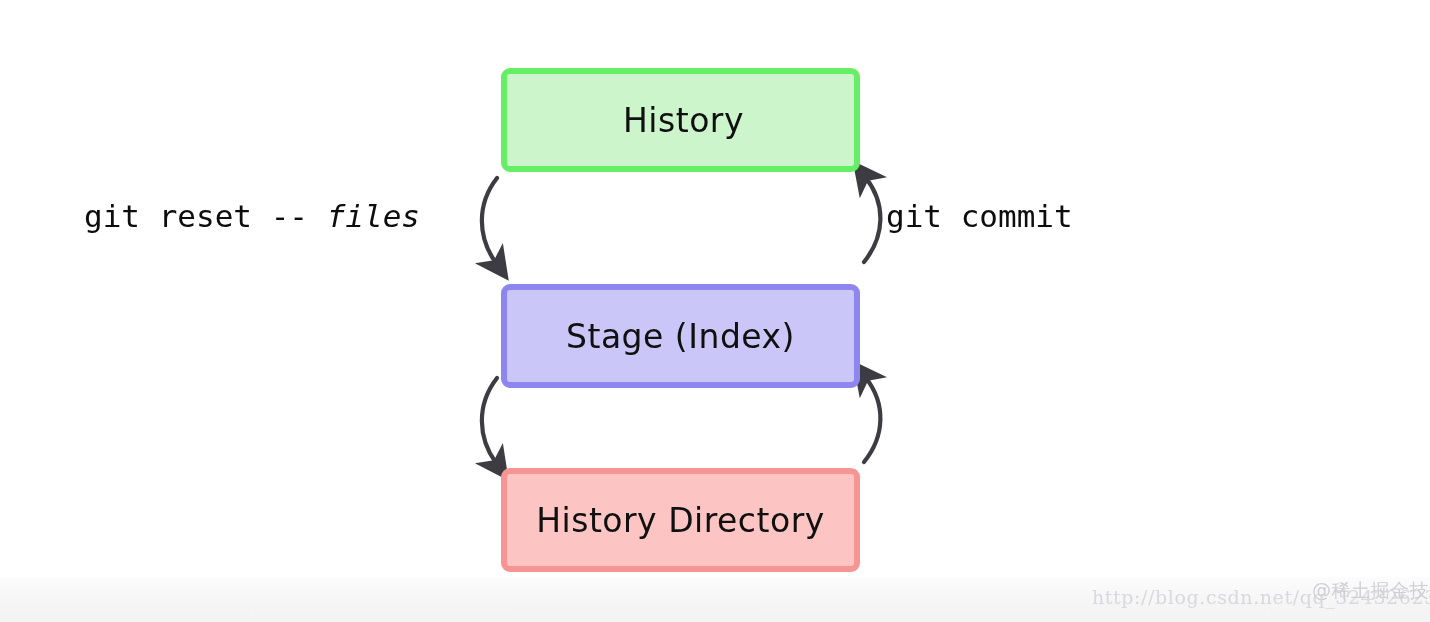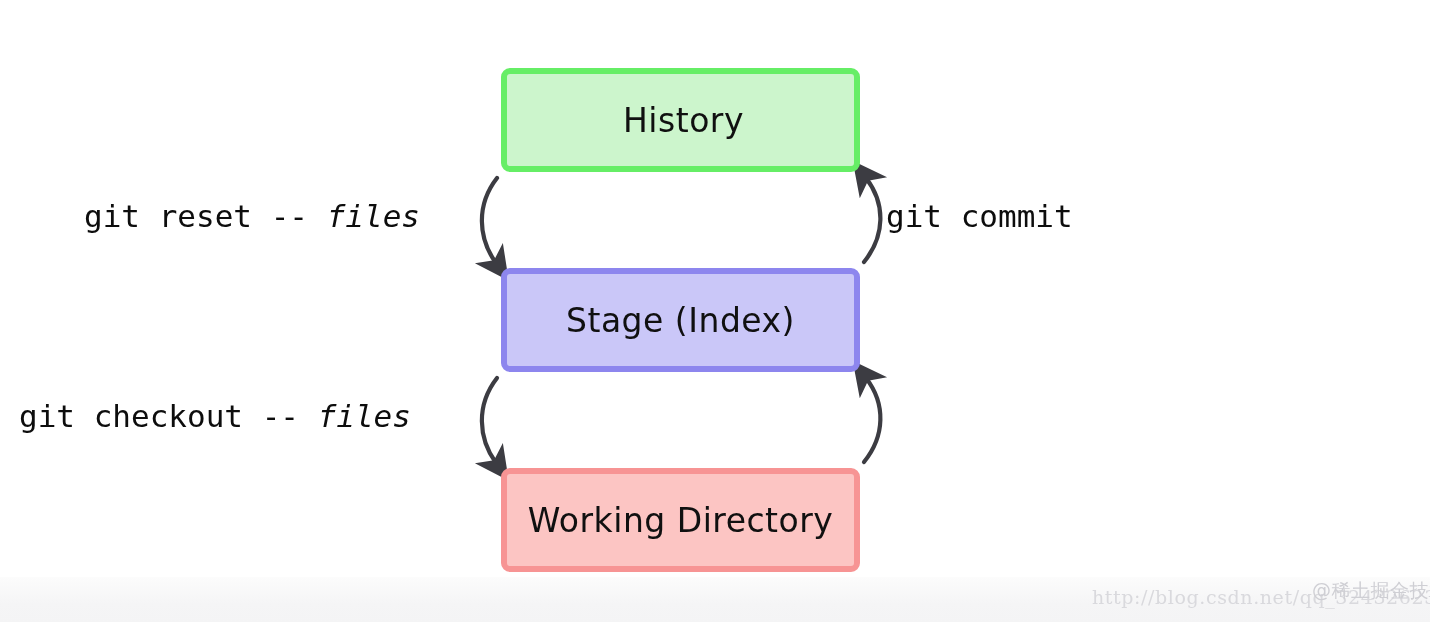--- a/index.html
+++ b/index.html
@@ -52,21 +52,21 @@
     letter-spacing: 0.5px;
     line-height: 1;
     white-space: nowrap;
   }
   #node-history {
     top: 68px;
     border-color: #66ee66;
     background: #ccf5cc;
   }
   #node-stage {
-    top: 268px;
+    top: 284px;
     border-color: #8d86ee;
     background: #cac7f8;
   }
   #node-working {
     top: 468px;
     border-color: #f79494;
     background: #fcc5c3;
   }
 
   
@@ -154,32 +154,29 @@
 
   <div class="node" id="node-history" style="border-color: rgb(102, 238, 102); background: rgb(204, 245, 204); padding-left: 6px;">
     <span class="node-label">History</span>
   </div>
 
   <div class="node" id="node-stage" style="border-color: rgb(141, 134, 238); background: rgb(202, 199, 248);">
     <span class="node-label">Stage (Index)</span>
   </div>
 
   <div class="node" id="node-working" style="border-color: rgb(247, 148, 148); background: rgb(252, 197, 195);">
-    <span class="node-label">Working Directory</span>
+    <span class="node-label">History Directory</span>
   </div>
 
   <div class="cmd" id="cmd-commit">
     <span>git commit</span><span class="em"></span>
   </div>
 
   <div class="cmd" id="cmd-reset">
     <span>git reset -- </span><span class="em">files</span>
   </div>
 
-  <div class="cmd" id="cmd-checkout">
-    <span>git checkout -- </span><span class="em">files</span>
-  </div>
 
 
   <div class="wm-url">http://blog.csdn.net/qq_32432623</div>
   <div class="wm-cn">@稀土掘金技术社区</div>
 
 </div>
 
 </body></html>

